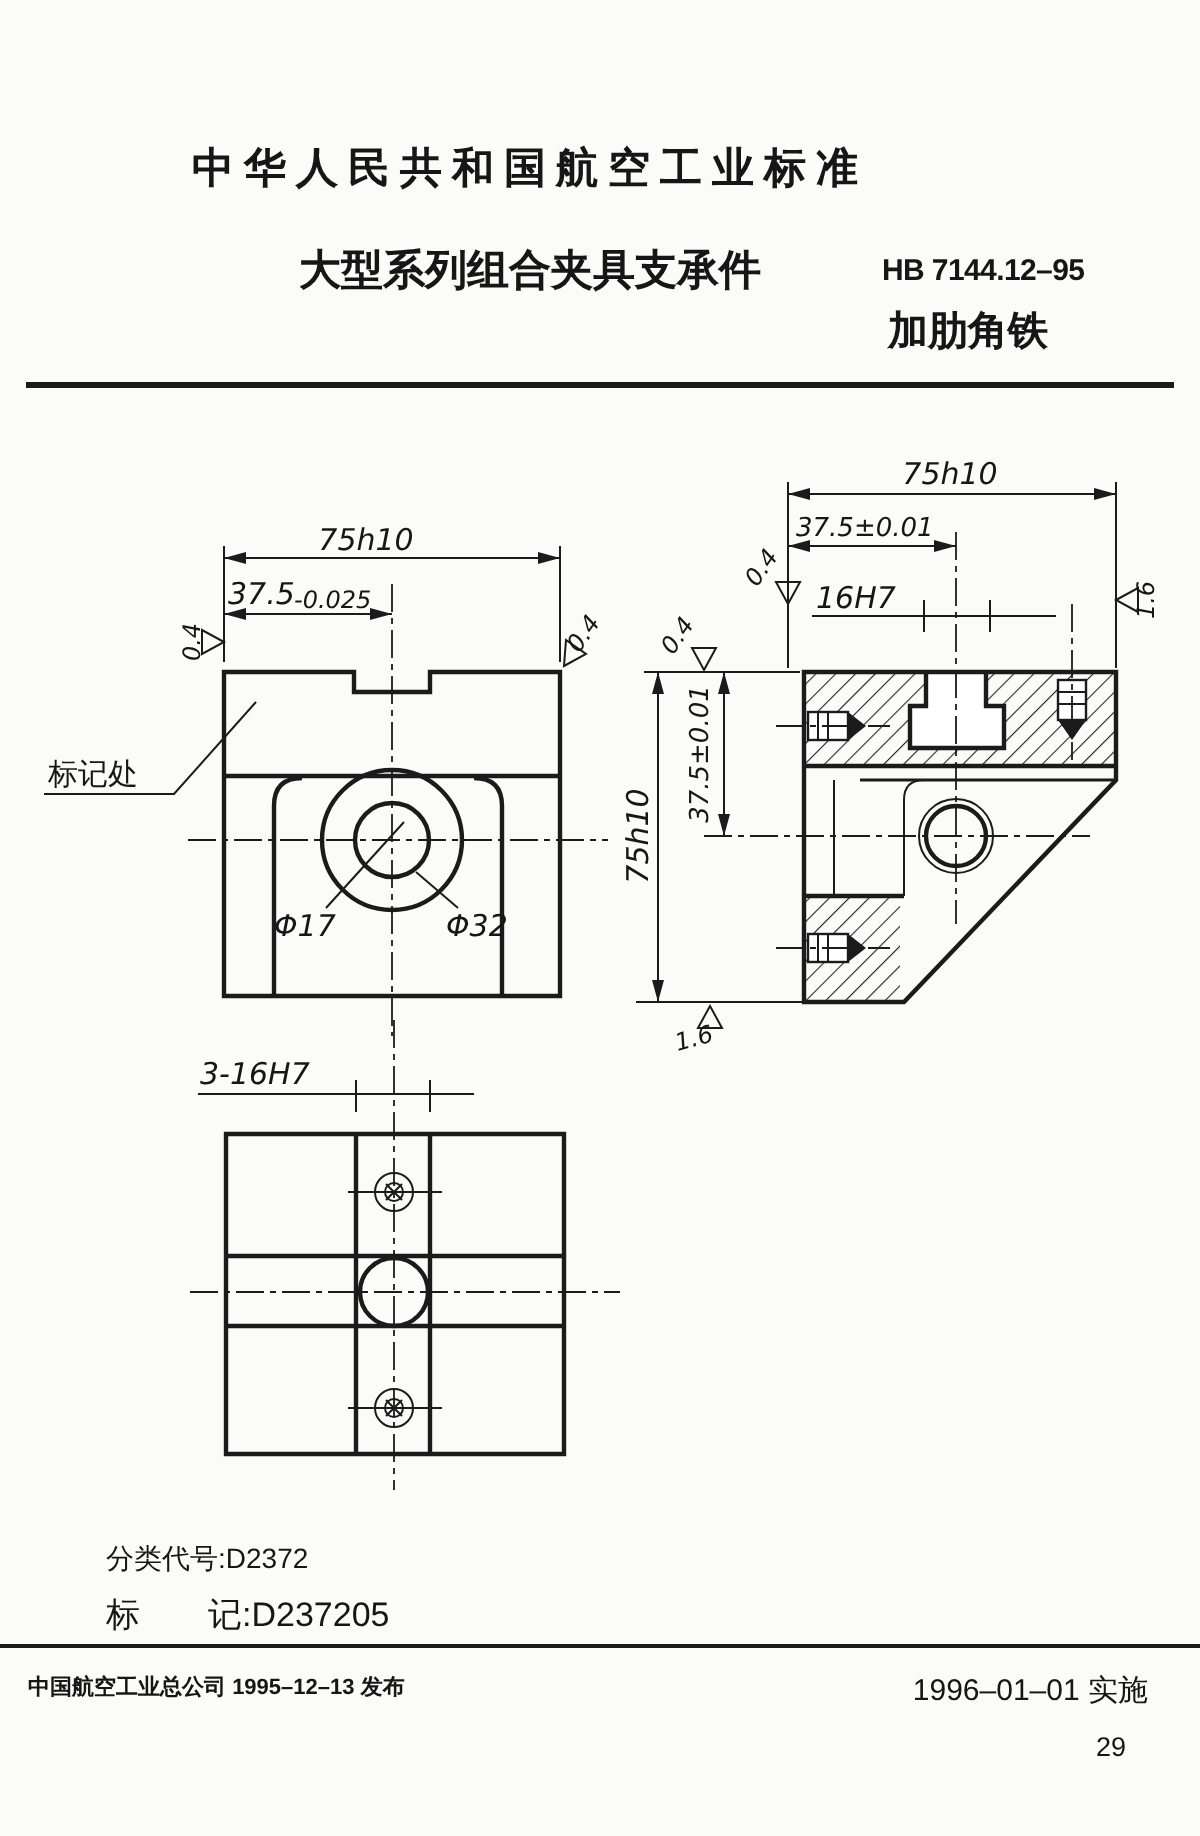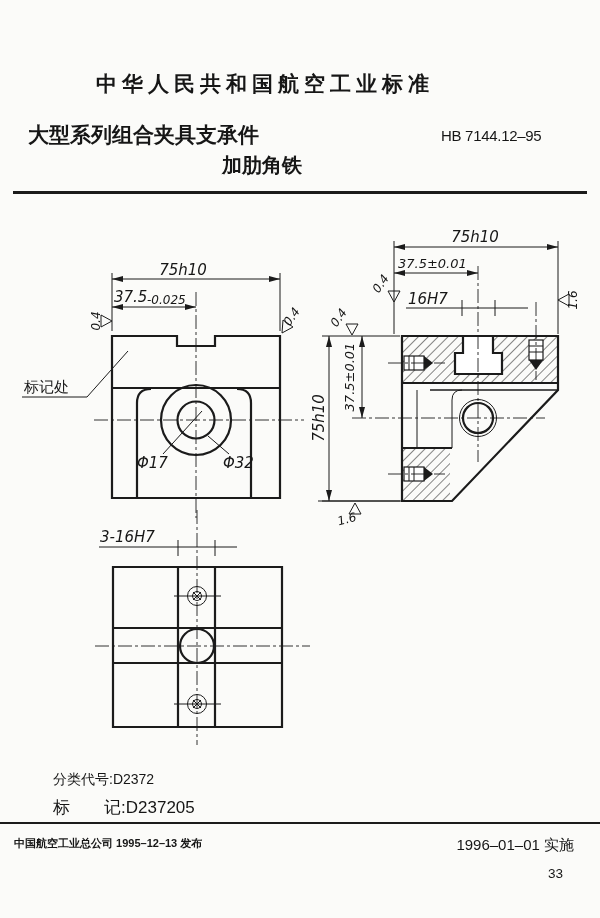--- a/index.html
+++ b/index.html
@@ -1,23 +1,23 @@
 <!DOCTYPE html>
 <html><head>
 <meta charset="utf-8">
 <style>
   html,body{margin:0;padding:0;}
   body{width:600px;height:918px;background:#fbfbf9;position:relative;overflow:hidden;
        font-family:"Liberation Sans","DejaVu Sans",sans-serif;color:#161616;}
   .abs{position:absolute;}
   .hdr1{top:70px;left:0;right:70px;text-align:center;font-size:21px;font-weight:bold;
         letter-spacing:5px;white-space:pre;}
-  .hdr2{top:121px;left:0;right:70px;font-size:21px;font-weight:bold;margin-left:28px;}
-  .hdr3{top:152px;left:0;right:76px;text-align:center;font-size:20px;font-weight:bold;}
-  .code{top:127px;left:441px;font-size:15px;font-weight:normal;letter-spacing:-0.3px;}
+  .hdr2{top:121px;left:0;right:70px;text-align:center;font-size:21px;font-weight:bold;}
+  .hdr3{top:152px;left:0;right:76px;text-align:right;font-size:20px;font-weight:bold;}
+  .code{top:127px;left:441px;font-size:15px;font-weight:bold;letter-spacing:-0.3px;}
   .rule-top{top:191px;left:13px;width:574px;height:2.5px;background:#1b1b1b;}
   .rule-bot{top:822px;left:0;width:600px;height:2px;background:#1b1b1b;}
   .meta1{top:771px;left:53px;font-size:14px;white-space:pre;}
   .meta2{top:796px;left:53px;font-size:17px;white-space:pre;}
   .issue-left{top:836px;left:14px;font-size:11px;font-weight:bold;white-space:pre;}
   .issue-right{top:836px;right:26px;font-size:15px;font-weight:normal;white-space:pre;}
   .pageno{top:866px;left:548px;font-size:13.5px;}
   svg text{fill:#161616;}
   .o{fill:none;stroke:#1b1b1b;stroke-width:2.2;}
   .m{fill:none;stroke:#1b1b1b;stroke-width:1.6;}
@@ -149,13 +149,13 @@
     <path class="t" d="M99,347 H237 M178,340 V356 M215,340 V356"></path>
     <text class="dt" x="100" y="342">3-16H7</text>
   </g>
 </svg>
 
 <div class="abs meta1"><span>分类代号:</span><span>D2372</span></div>
 <div class="abs meta2"><span>标　　记:</span><span>D237205</span></div>
 <div class="abs rule-bot"></div>
 <div class="abs issue-left"><span>中国航空工业总公司</span> <span>1995–12–13</span> <span>发布</span></div>
 <div class="abs issue-right"><span>1996–01–01</span> <span>实施</span></div>
-<div class="abs pageno">33</div>
+<div class="abs pageno">29</div>
 
 </body></html>

